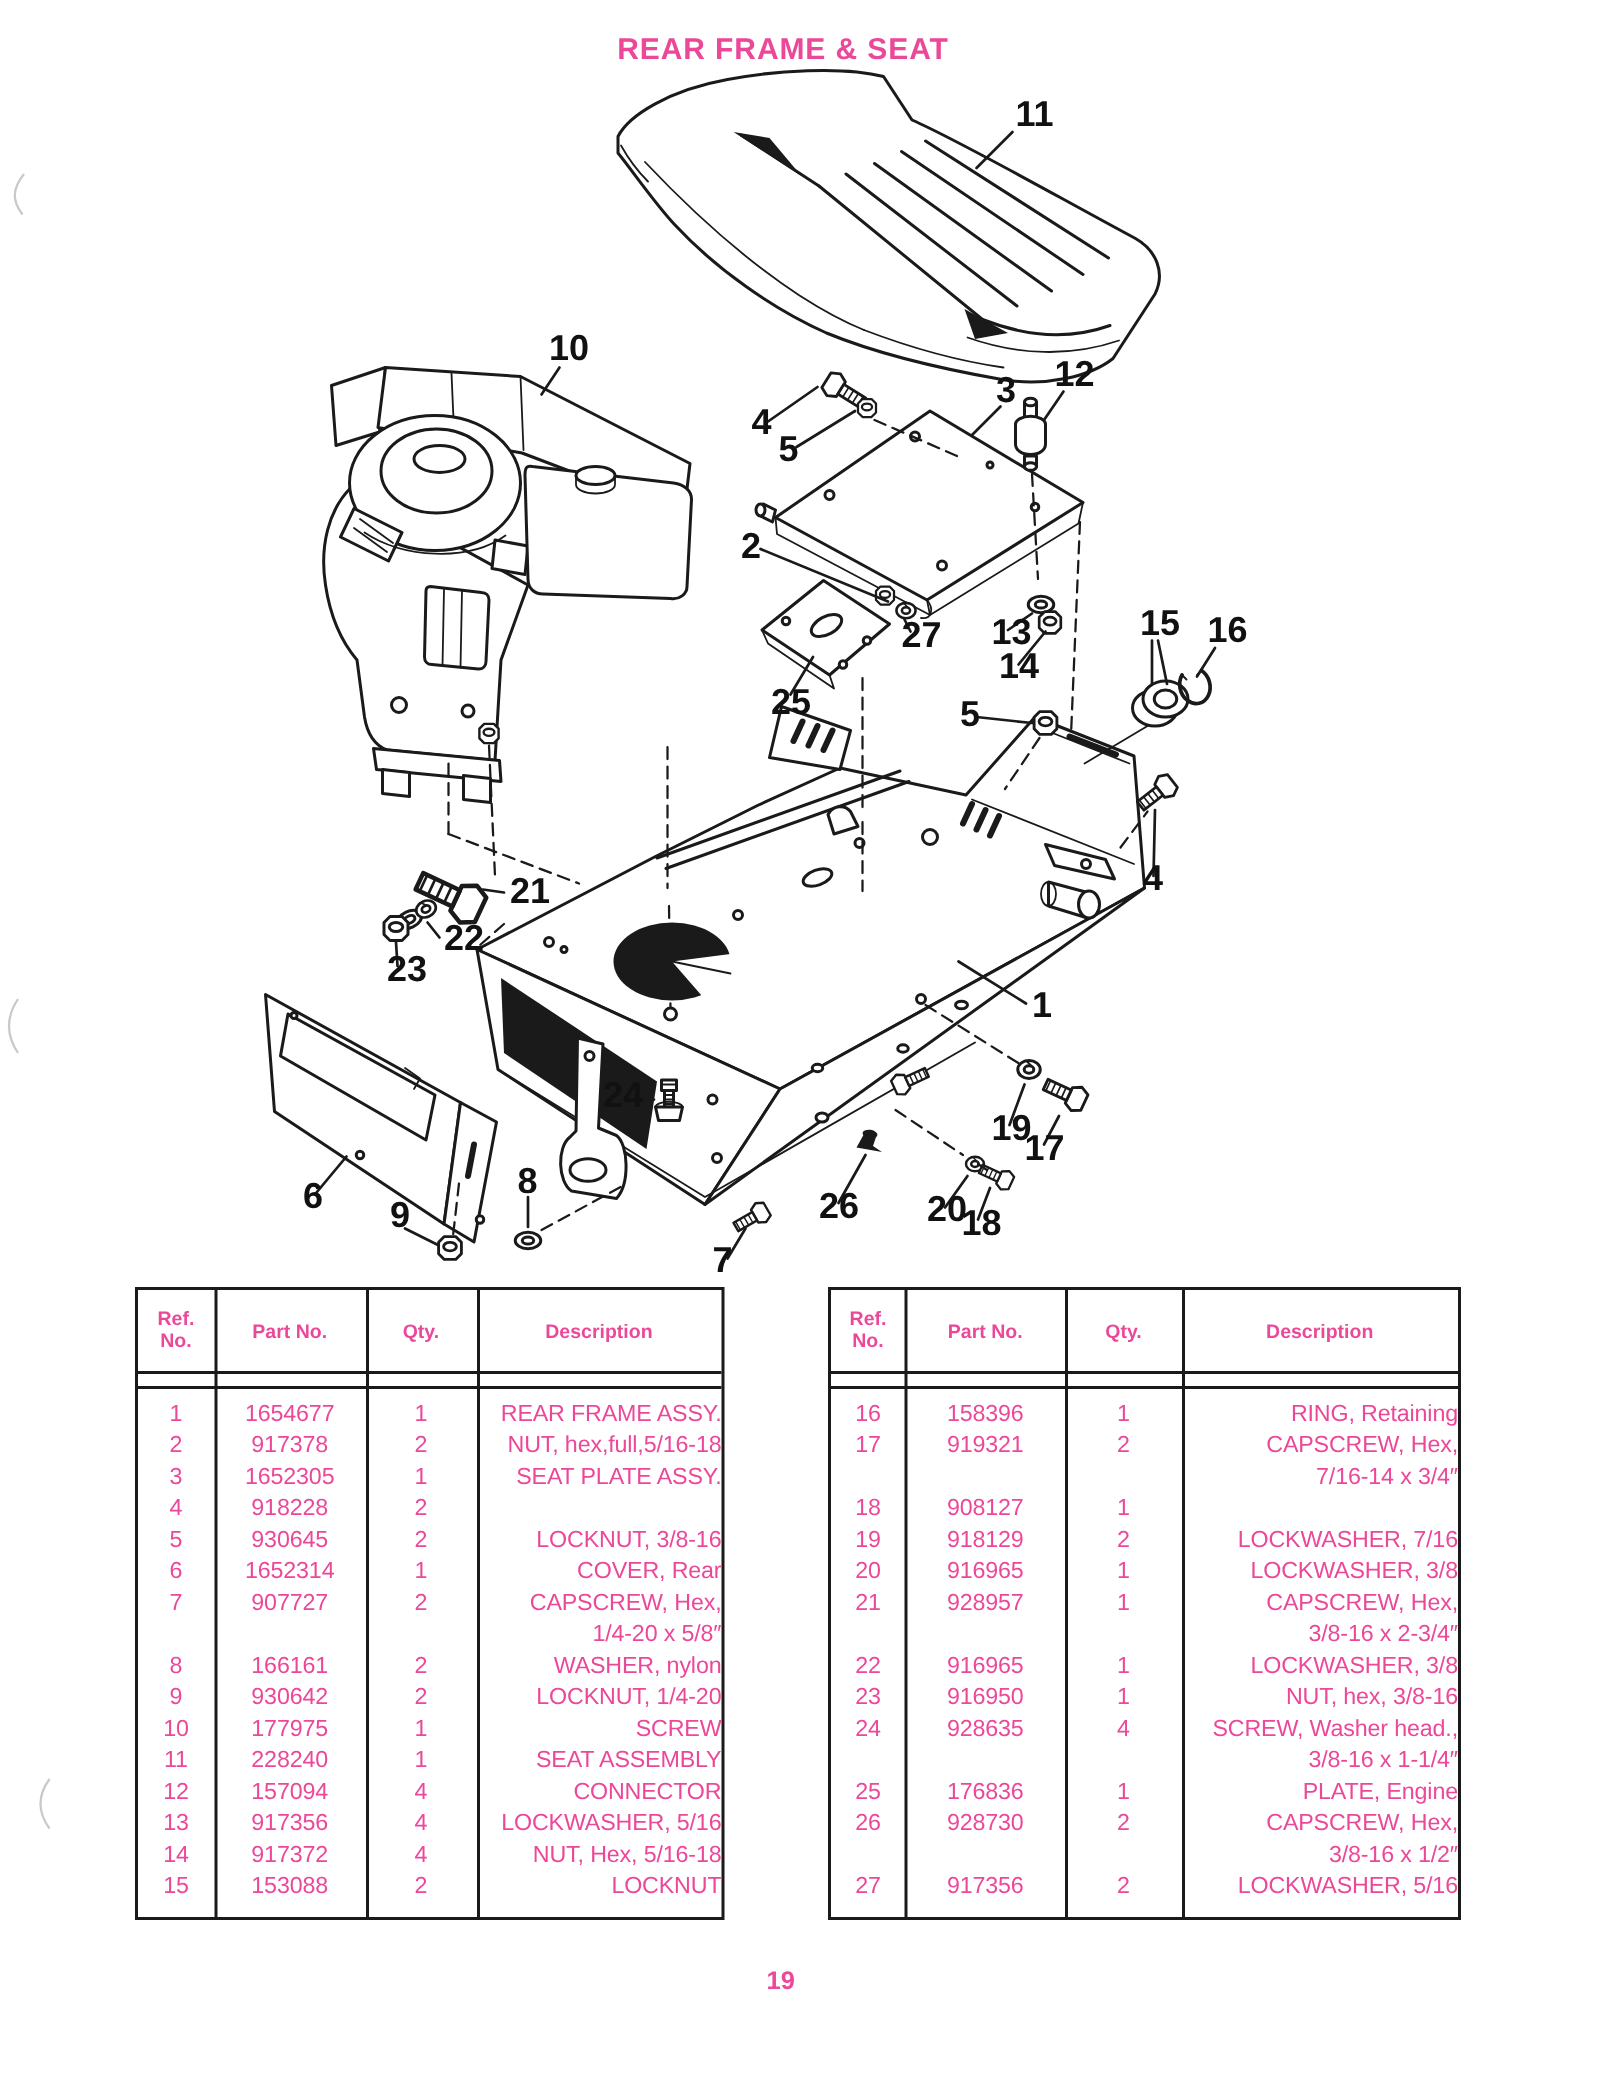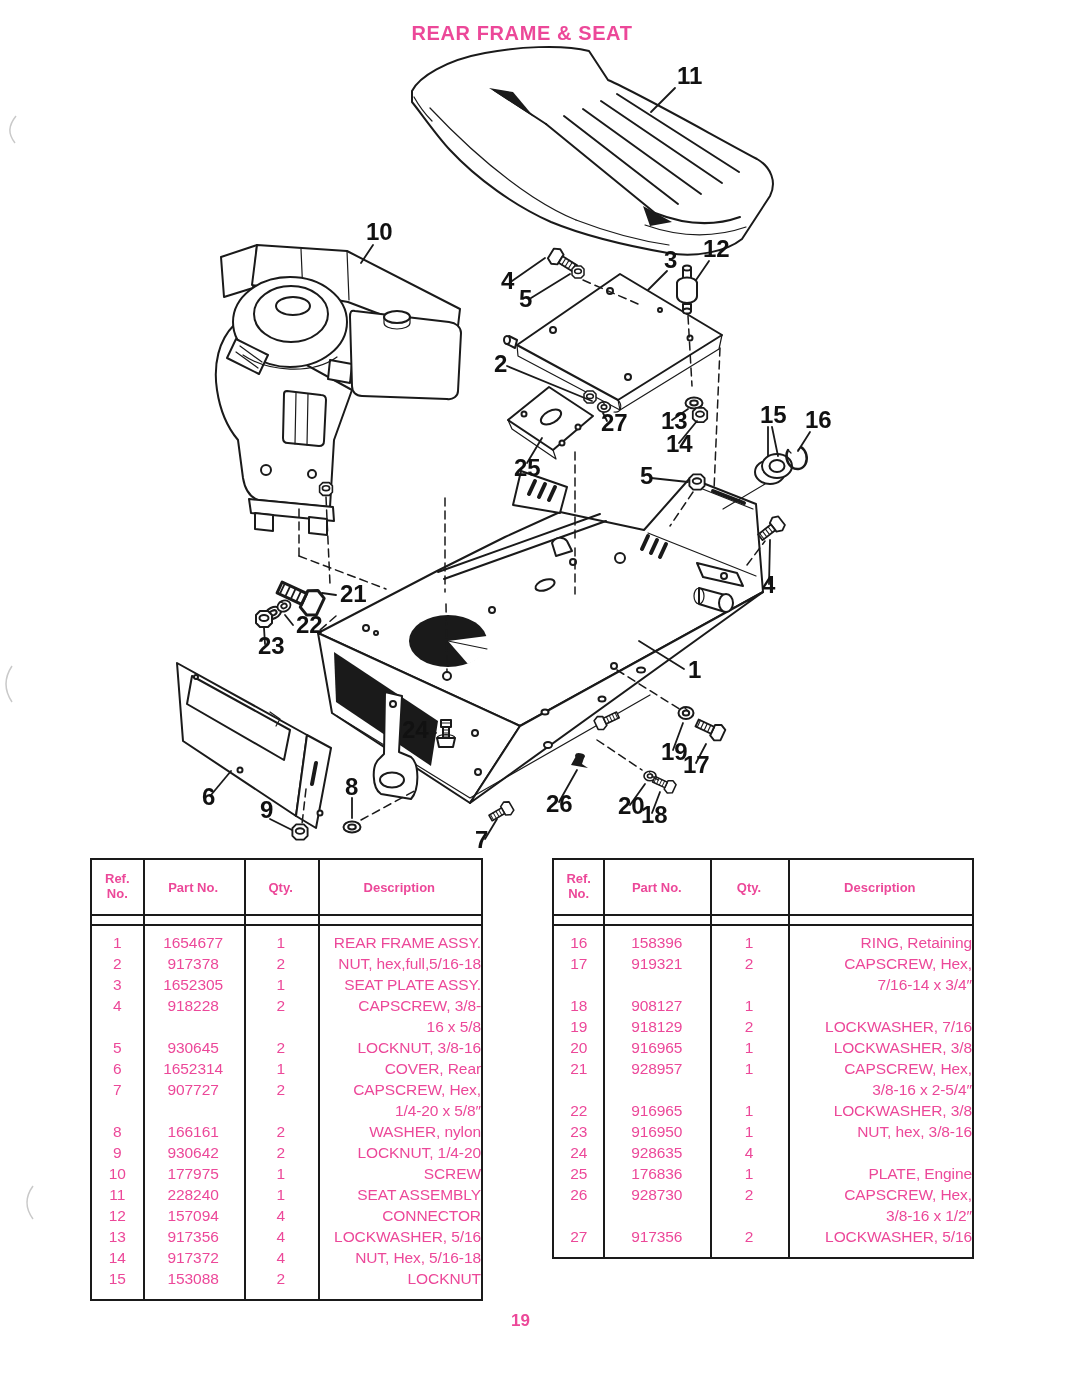--- a/index.html
+++ b/index.html
@@ -371,24 +371,20 @@
           <div class="td part">1652305</div>
           <div class="td qty">1</div>
           <div class="td desc">
             <div>SEAT PLATE ASSY.</div>
           </div>
         </div>
         <div class="tr">
           <div class="td ref">4</div>
           <div class="td part">918228</div>
           <div class="td qty">2</div>
-          <div class="td desc">
-            <div>CAPSCREW, 3/8-</div>
-            <div class="cont">16 x 5/8</div>
-          </div>
         </div>
         <div class="tr">
           <div class="td ref">5</div>
           <div class="td part">930645</div>
           <div class="td qty">2</div>
           <div class="td desc">
             <div>LOCKNUT, 3/8-16</div>
           </div>
         </div>
         <div class="tr">
@@ -527,21 +523,21 @@
           <div class="td desc">
             <div>LOCKWASHER, 3/8</div>
           </div>
         </div>
         <div class="tr">
           <div class="td ref">21</div>
           <div class="td part">928957</div>
           <div class="td qty">1</div>
           <div class="td desc">
             <div>CAPSCREW, Hex,</div>
-            <div class="cont">3/8-16 x 2-5/4″</div>
+            <div class="cont">3/8-16 x 2-3/4″</div>
           </div>
         </div>
         <div class="tr">
           <div class="td ref">22</div>
           <div class="td part">916965</div>
           <div class="td qty">1</div>
           <div class="td desc">
             <div>LOCKWASHER, 3/8</div>
           </div>
         </div>
@@ -550,20 +546,24 @@
           <div class="td part">916950</div>
           <div class="td qty">1</div>
           <div class="td desc">
             <div>NUT, hex, 3/8-16</div>
           </div>
         </div>
         <div class="tr">
           <div class="td ref">24</div>
           <div class="td part">928635</div>
           <div class="td qty">4</div>
+          <div class="td desc">
+            <div>SCREW, Washer head.,</div>
+            <div class="cont">3/8-16 x 1-1/4″</div>
+          </div>
         </div>
         <div class="tr">
           <div class="td ref">25</div>
           <div class="td part">176836</div>
           <div class="td qty">1</div>
           <div class="td desc">
             <div>PLATE, Engine</div>
           </div>
         </div>
         <div class="tr">

